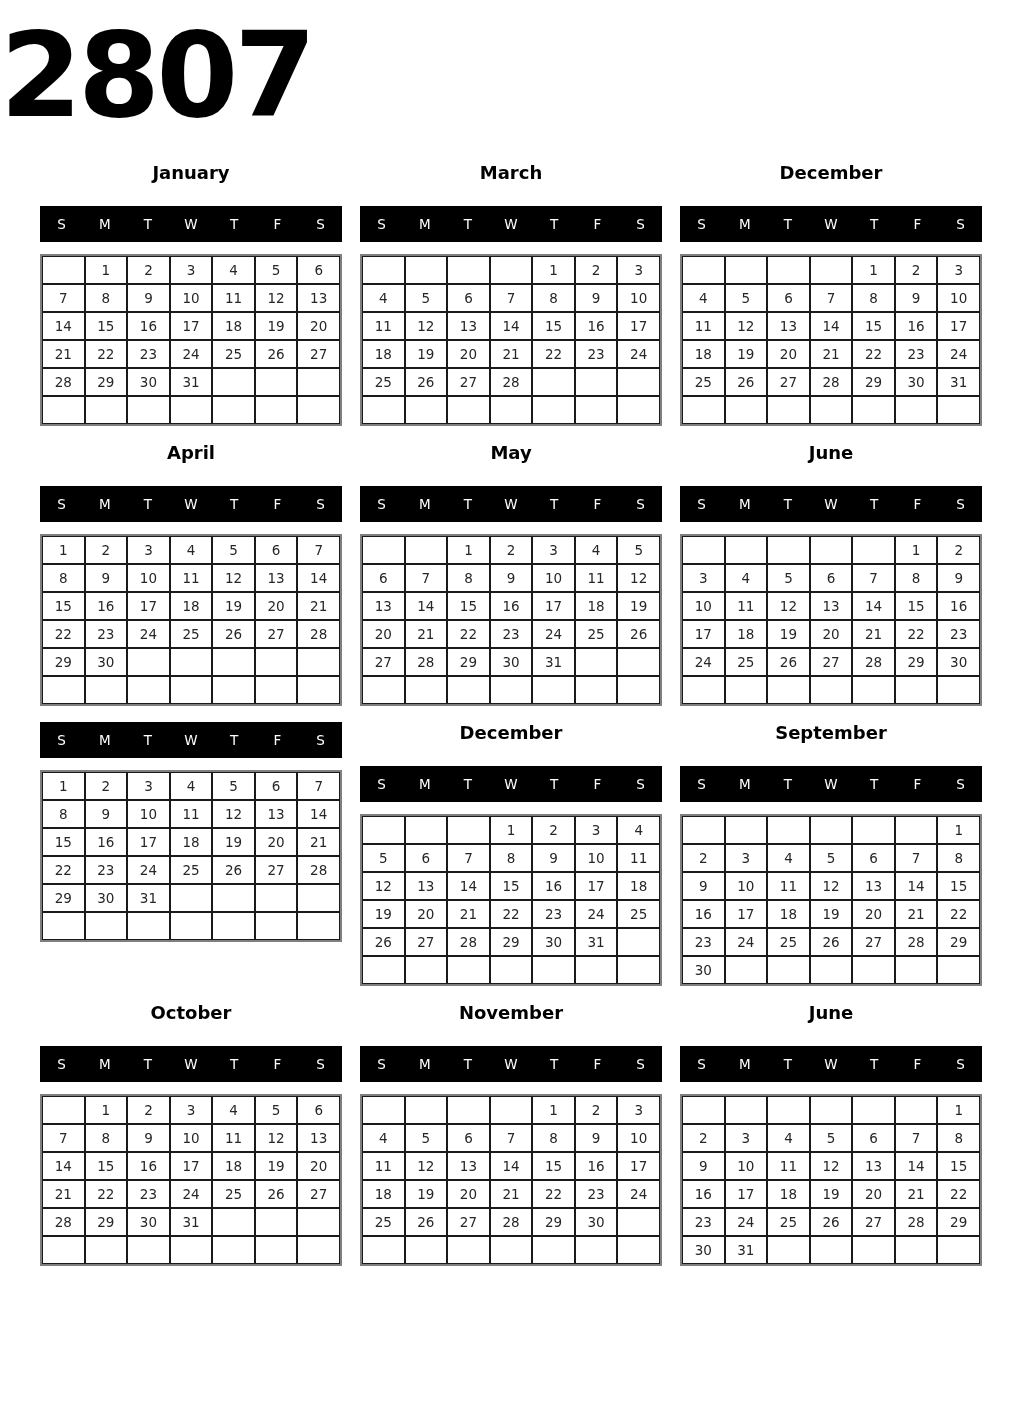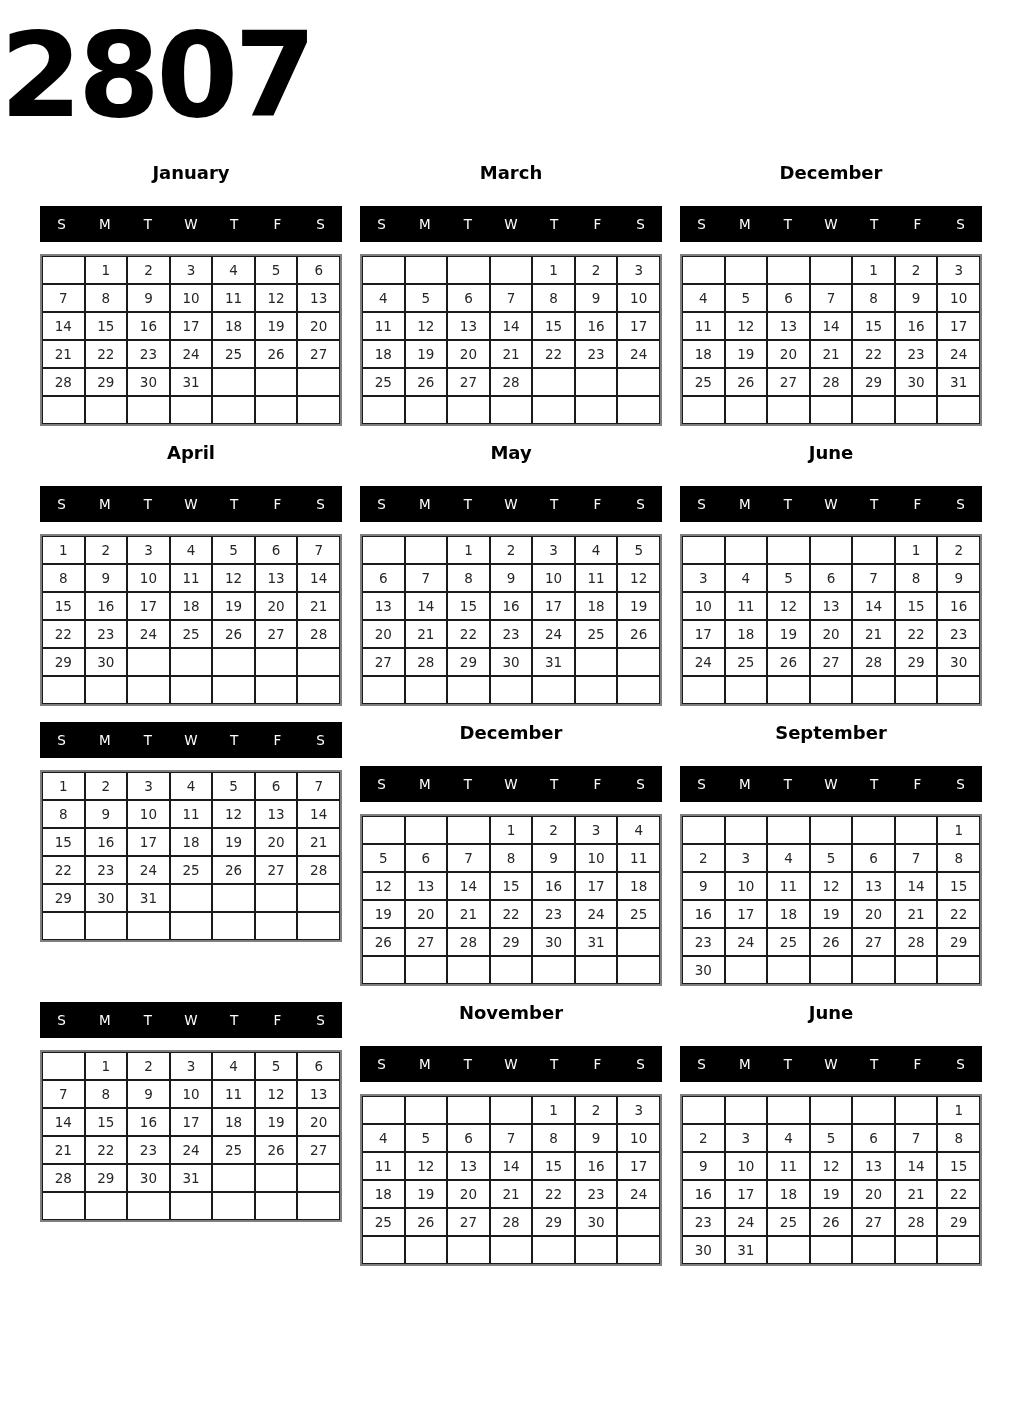--- a/index.html
+++ b/index.html
@@ -582,20 +582,21 @@
           <div class="day-cell">30</div>
           <div class="day-cell"></div>
           <div class="day-cell"></div>
           <div class="day-cell"></div>
           <div class="day-cell"></div>
           <div class="day-cell"></div>
           <div class="day-cell"></div>
         </div>
       </section>
       <section class="month">
+        <h2 class="month-name">October</h2>
         <div class="dow-header">
           <span class="dow">S</span>
           <span class="dow">M</span>
           <span class="dow">T</span>
           <span class="dow">W</span>
           <span class="dow">T</span>
           <span class="dow">F</span>
           <span class="dow">S</span>
         </div>
         <div class="month-table">

